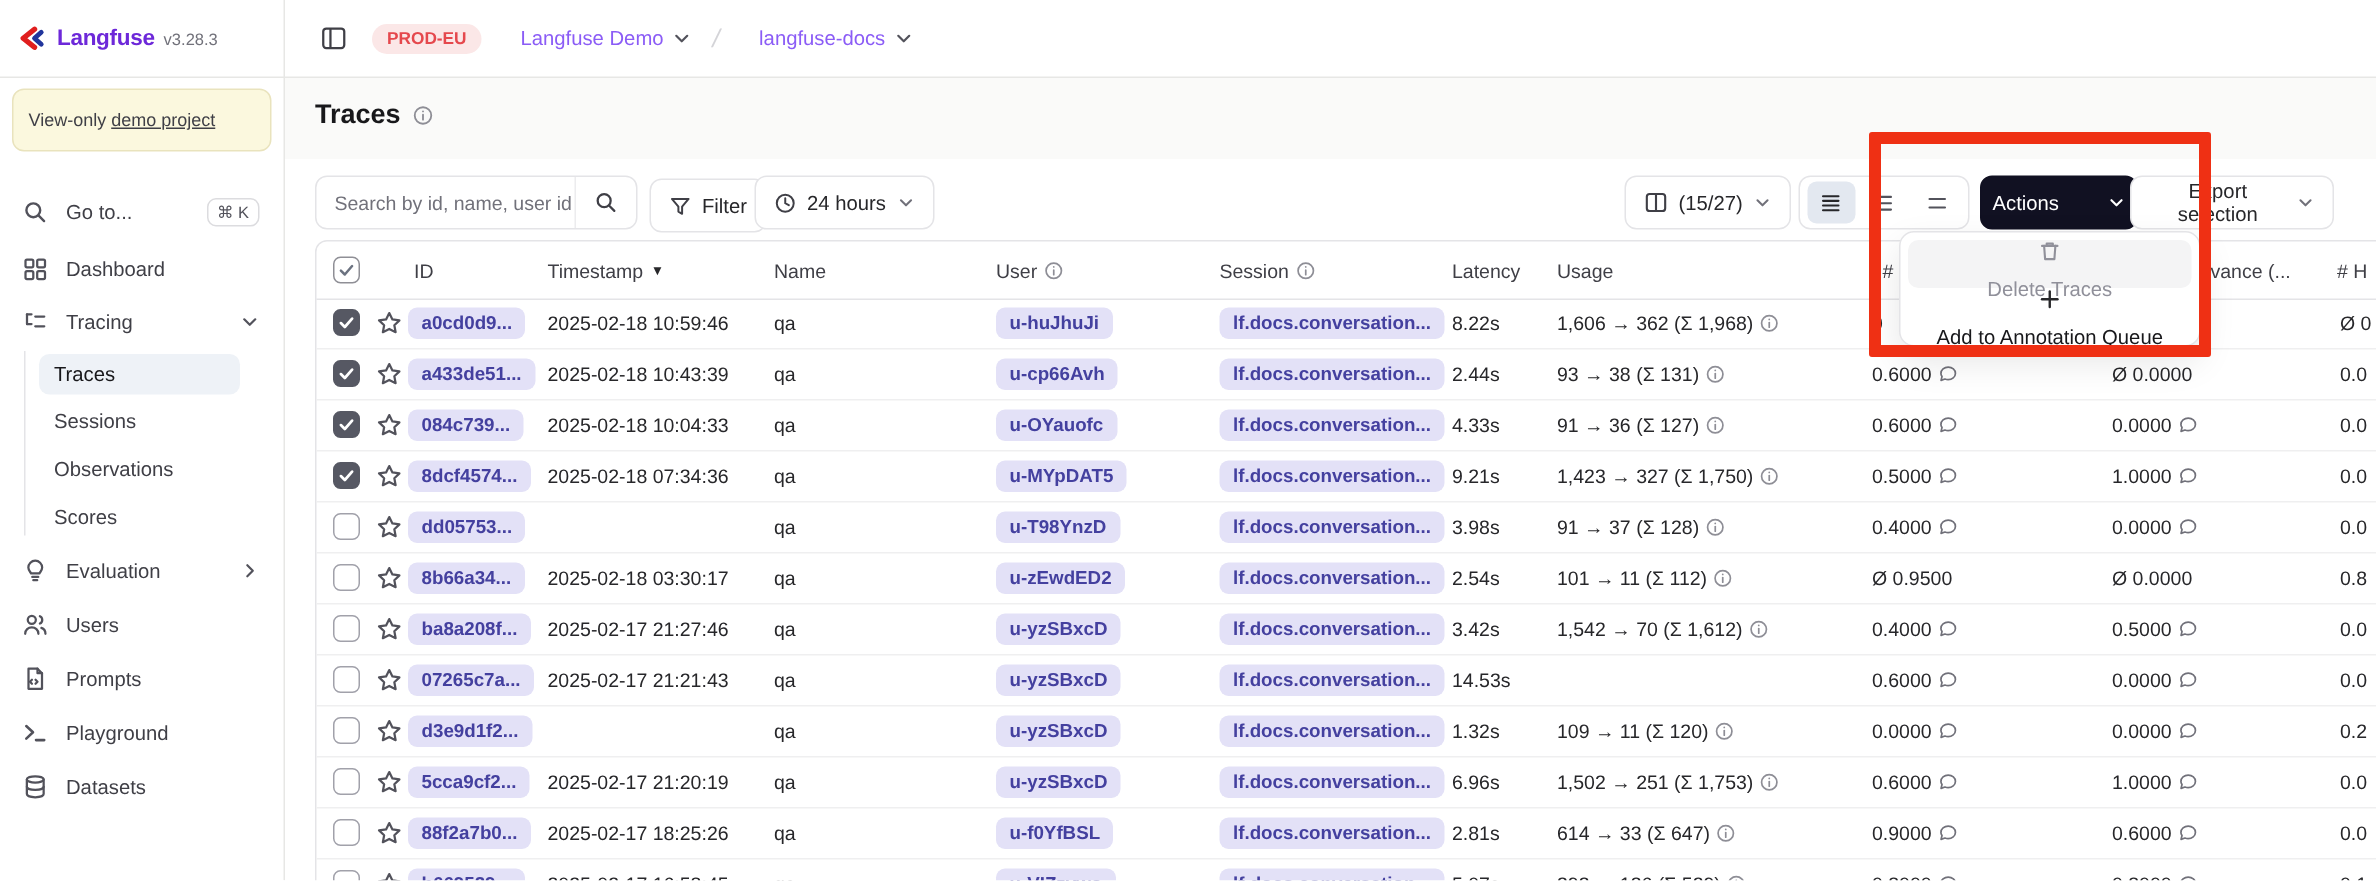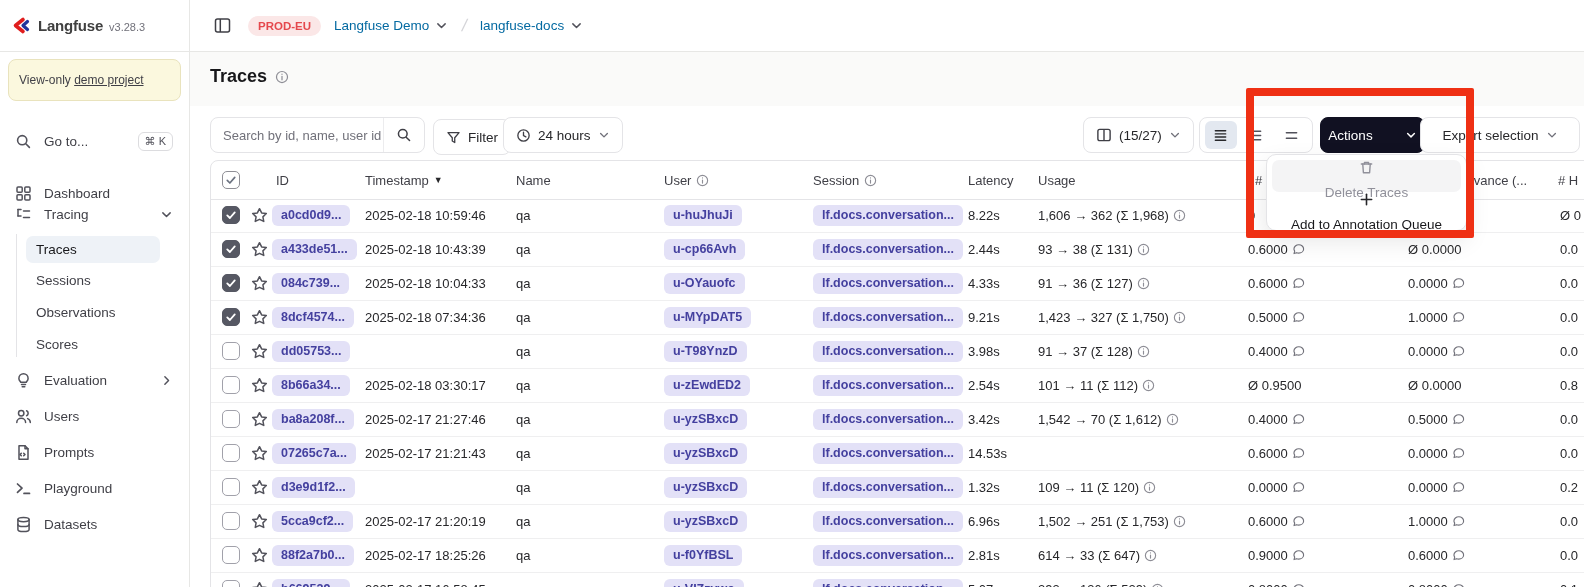--- a/index.html
+++ b/index.html
@@ -4,39 +4,39 @@
 <style>
   html,body{margin:0;padding:0;background:#fff;}
   #app{position:relative;width:1584px;height:587px;overflow:hidden;background:#fff;
        font-family:"Liberation Sans","DejaVu Sans",sans-serif;color:#18181b;-webkit-font-smoothing:antialiased;}
   .abs{position:absolute;box-sizing:border-box;}
   svg{display:block;}
 
   
   #sidebar{left:0;top:0;width:190px;height:587px;border-right:1px solid #e7e7e5;background:#fff;}
   #logo-row{left:0;top:0;width:190px;height:52px;border-bottom:1px solid #e7e7e5;display:flex;align-items:center;padding-left:12px;}
-  #logo-row .brand{font-size:15px;font-weight:700;margin-left:7px;letter-spacing:-0.2px;color:#404040;}
+  #logo-row .brand{font-size:15px;font-weight:700;margin-left:7px;letter-spacing:-0.2px;color:#6d28d9;}
   #logo-row .ver{font-size:11px;color:#71717a;margin-left:6px;margin-top:2px;}
   #notice{left:8px;top:59px;width:173px;height:42px;background:#fbf8de;border:1px solid #e9e3bd;border-radius:8px;
           display:flex;align-items:center;padding-left:10px;font-size:12px;color:#3f3f46;}
   #notice u{text-decoration:underline;}
   .nav-item{left:8px;width:174px;height:27px;display:flex;align-items:center;border-radius:7px;font-size:13.5px;color:#3f3f46;}
   .nav-item .nicon{width:17px;height:17px;margin-left:7px;margin-right:12px;flex:0 0 auto;}
   .nav-item .ntxt{white-space:nowrap;}
   .nav-item .right{margin-left:auto;margin-right:9px;}
   .kbd{border:1px solid #dcdcdf;border-radius:6px;padding:2px 6px;font-size:11px;color:#52525b;background:#fff;}
   #rail{left:16px;top:234px;width:1px;height:123px;background:#e4e4e7;}
   .sub-item{left:26px;width:134px;height:27px;display:flex;align-items:center;padding-left:10px;font-size:13.5px;color:#3f3f46;border-radius:7px;box-sizing:border-box;}
   .sub-item.active{background:#eef2f7;color:#18181b;font-weight:500;}
 
   
   #topbar{left:190px;top:0;width:1394px;height:52px;border-bottom:1px solid #e7e7e5;display:flex;align-items:center;background:#fff;}
   #panel-toggle{margin-left:23px;}
   #env-badge{margin-left:16px;background:#fbe7e7;color:#e5484d;font-size:11.5px;font-weight:600;border-radius:10px;padding:4px 10px;}
-  .crumb{font-size:13.5px;color:#0369a1;font-weight:500;margin-left:13px;}
+  .crumb{font-size:13.5px;color:#8b5cf6;font-weight:500;margin-left:26px;}
   .crumb-chev{margin-left:6px;}
   #slash{color:#d4d4d8;font-size:17px;margin-left:14px;transform:skewX(-12deg);}
 
   
   #page-strip{left:190px;top:52px;width:1394px;height:54px;background:#fafaf9;}
   #page-title{left:210px;top:66px;font-size:18px;font-weight:600;color:#18181b;display:flex;align-items:center;gap:8px;}
 
   
   .btn{display:flex;align-items:center;gap:7px;height:36px;border:1px solid #e4e4e7;border-radius:8px;background:#fff;
        font-size:13.5px;color:#27272a;padding:0 12px;box-sizing:border-box;}
@@ -46,21 +46,21 @@
   #search-input::placeholder{color:#71717a;}
   #search-btn{width:40px;height:34px;border-left:1px solid #ececee;display:flex;align-items:center;justify-content:center;}
   #filter-btn{left:433px;top:119px;}
   #time-btn{left:503px;top:117px;}
   #columns-btn{left:1083px;top:117px;}
   #rowheight-group{left:1199px;top:117px;width:114px;height:36px;border:1px solid #e4e4e7;border-radius:8px;background:#fff;
                    display:flex;align-items:center;justify-content:space-around;padding:0 3px;}
   .rh-cell{width:32px;height:28px;border-radius:6px;display:flex;align-items:center;justify-content:center;}
   .rh-cell.active{background:#e3e8f0;}
   #actions-btn{left:1320px;top:117px;width:105px;background:#111122;border-color:#111122;color:#fff;justify-content:center;font-weight:500;gap:32px;}
-  #export-btn{left:1420px;top:117px;width:160px;justify-content:center;}
+  #export-btn{left:1420px;top:117px;width:136px;justify-content:center;}
 
   
   #table-card{left:210px;top:160px;width:1450px;height:500px;border:1px solid #e4e4e7;border-radius:8px 0 0 0;background:#fff;}
   #thead{position:absolute;left:0;top:0;width:100%;height:38px;border-bottom:1px solid #e4e4e7;}
   .hcell{position:absolute;top:0;height:38px;display:flex;align-items:center;gap:5px;font-size:13px;font-weight:500;color:#3f3f46;white-space:nowrap;}
   #rows{position:absolute;left:0;top:38px;width:100%;}
   .trow{position:relative;height:33px;border-bottom:1px solid #efeff0;}
   .cell{position:absolute;top:0;height:33px;display:flex;align-items:center;gap:4px;font-size:13px;color:#27272a;white-space:nowrap;}
   .cb{position:absolute;left:11px;top:7px;width:18px;height:18px;border-radius:5px;border:1.5px solid #a1a1aa;background:#fff;
       display:flex;align-items:center;justify-content:center;box-sizing:border-box;}
@@ -116,21 +116,21 @@
       <span class="nicon">
           <svg width="17" height="17" viewBox="0 0 17 17" fill="none" stroke="#52525b" stroke-width="1.6" stroke-linecap="round">
             <circle cx="7.2" cy="7.2" r="4.6"></circle>
             <line x1="10.8" y1="10.8" x2="14.4" y2="14.4"></line>
           </svg>
         </span>
       <span class="ntxt">Go to...</span>
       <span class="right kbd">⌘ K</span>
     </div>
 
-    <div class="nav-item abs" style="top:180px">
+    <div class="nav-item abs" style="top:166px">
       <span class="nicon">
           <svg width="17" height="17" viewBox="0 0 17 17" fill="none" stroke="#52525b" stroke-width="1.5">
             <rect x="2" y="2" width="5.2" height="5.2" rx="1"></rect>
             <rect x="9.8" y="2" width="5.2" height="5.2" rx="1"></rect>
             <rect x="2" y="9.8" width="5.2" height="5.2" rx="1"></rect>
             <rect x="9.8" y="9.8" width="5.2" height="5.2" rx="1"></rect>
           </svg>
         </span>
       <span class="ntxt">Dashboard</span>
     </div>

